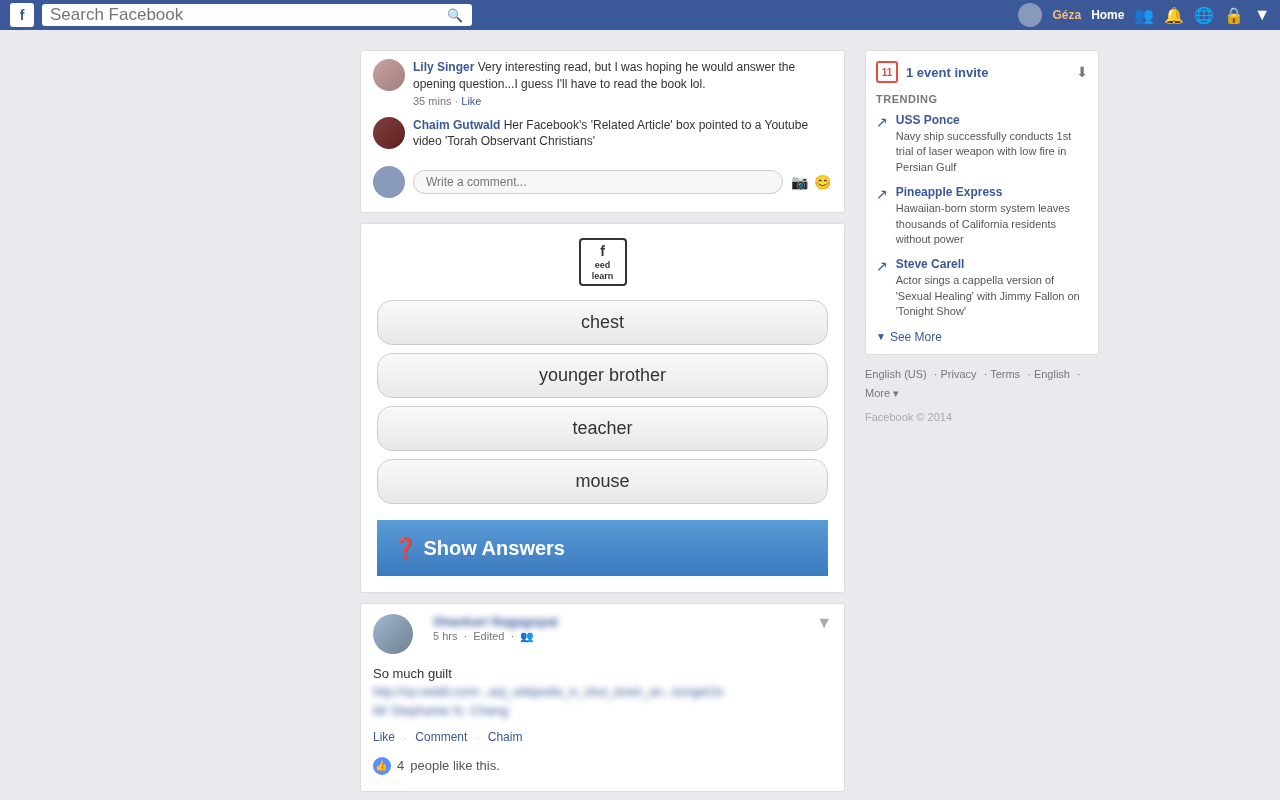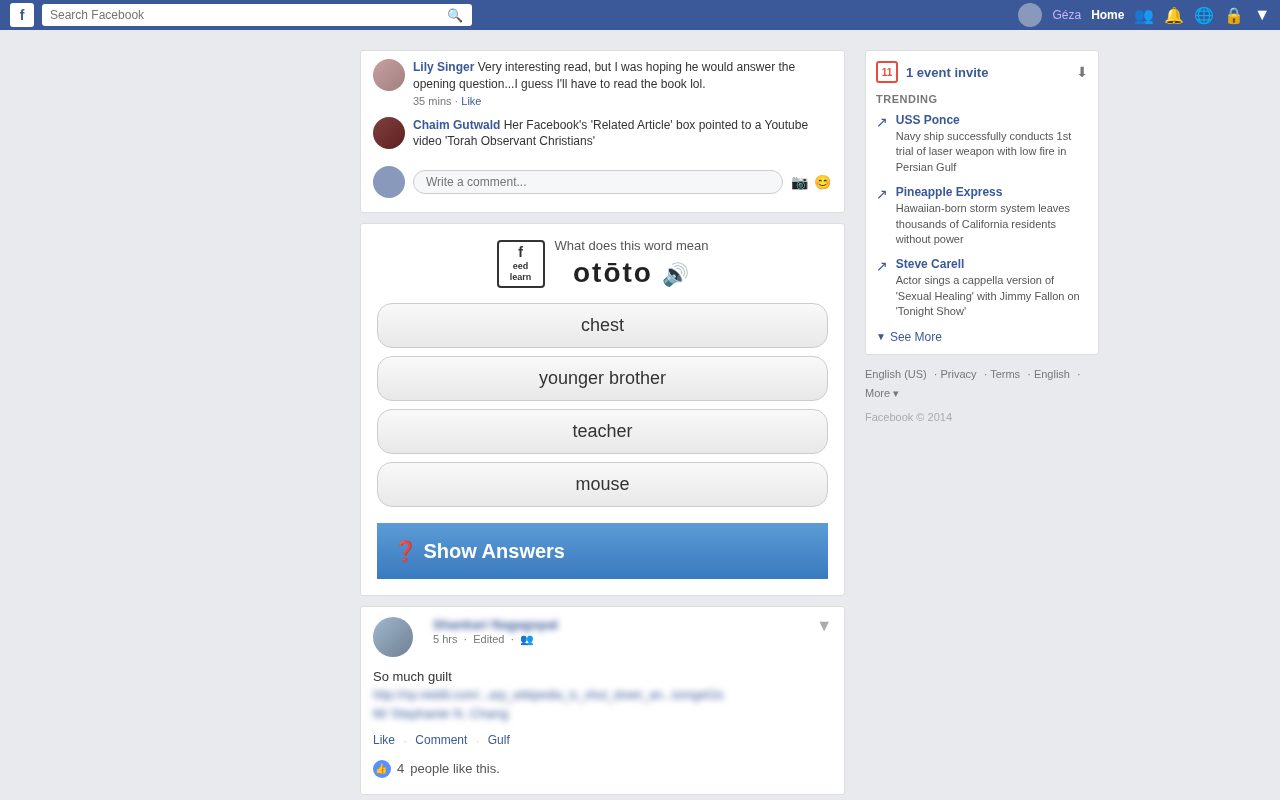--- a/index.html
+++ b/index.html
@@ -33,21 +33,21 @@
       display: flex;
       align-items: center;
       background: white;
       border-radius: 3px;
       padding: 0 8px;
       height: 22px;
       width: 430px;
     }
     .navbar-search input {
       border: none; outline: none;
-      font-size: 12px;
+      font-size: 17px;
       color: #701a75;
       width: 100%;
       background: transparent;
     }
     .navbar-search .search-icon {
       color: #9aa0a6;
       font-size: 13px;
     }
     .navbar-right {
       margin-left: auto;
@@ -57,22 +57,22 @@
       color: white;
       font-size: 12px;
     }
     .navbar-avatar {
       width: 24px; height: 24px;
       background: #ccc;
       border-radius: 50%;
       overflow: hidden;
     }
     .navbar-username {
-      color: #c4b5fd;
-      font-weight: normal;
+      color: #fdba74;
+      font-weight: bold;
       font-size: 12px;
     }
     .navbar-icon {
       color: white;
       font-size: 16px;
       cursor: pointer;
     }
     .navbar-home {
       color: white;
       font-size: 12px;
@@ -489,27 +489,20 @@
 
     <div class="quiz-card">
       <div class="quiz-header">
         <div class="quiz-logo">
           <div style="text-align:center; font-size:9px; font-weight:bold; line-height:1.2;">
             <div style="font-size:14px; font-weight:900;">f</div>
             <div>eed</div>
             <div>learn</div>
           </div>
         </div>
-        <div class="quiz-title-area">
-          <div class="quiz-subtitle">What does this word mean</div>
-          <div style="text-align:center;">
-            <span class="quiz-word">otōto</span>
-            <span class="quiz-speaker">🔊</span>
-          </div>
-        </div>
       </div>
 
       <div class="quiz-options">
         <button class="quiz-option">chest</button>
         <button class="quiz-option">younger brother</button>
         <button class="quiz-option">teacher</button>
         <button class="quiz-option">mouse</button>
       </div>
 
       <button class="quiz-show-answers">
@@ -542,21 +535,21 @@
           <a class="post-link blurred">http://np.reddit.com/...arp_wikipedia_is_shut_down_an...tomgel1ls</a>
         </div>
         <div class="post-mention blurred">M/ Stephanie N. Chang</div>
       </div>
 
       <div class="post-actions">
         <span class="post-action">Like</span>
         <span class="post-action-sep">·</span>
         <span class="post-action">Comment</span>
         <span class="post-action-sep">·</span>
-        <span class="post-action">Gulf</span>
+        <span class="post-action">Chaim</span>
       </div>
 
       <div class="post-likes">
         <span class="like-thumb">👍</span>
         <span>4</span>
         <span>people like this.</span>
       </div>
 
       <div class="post-comment-item">
         

